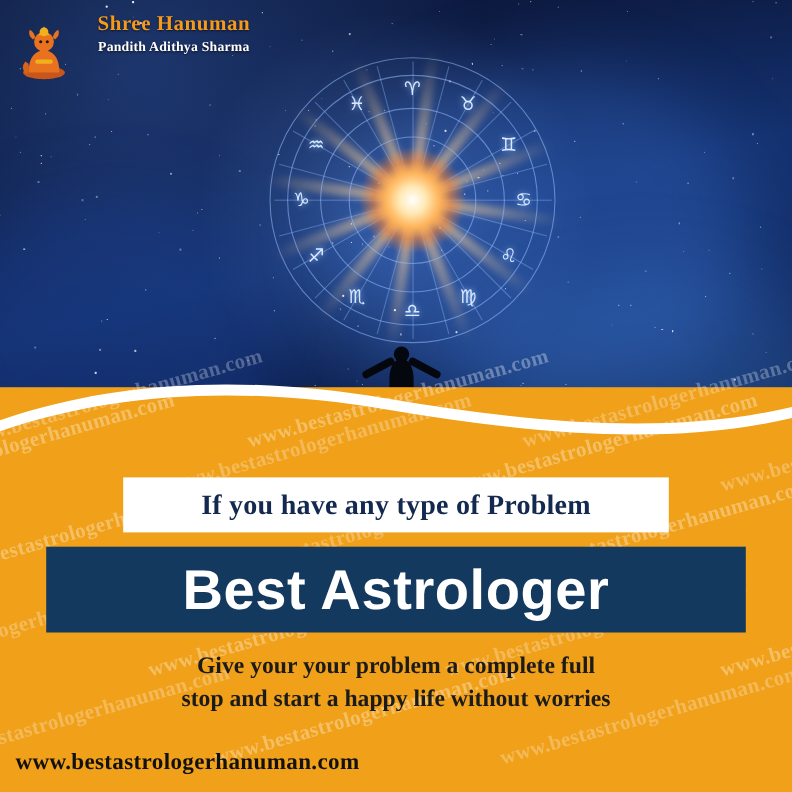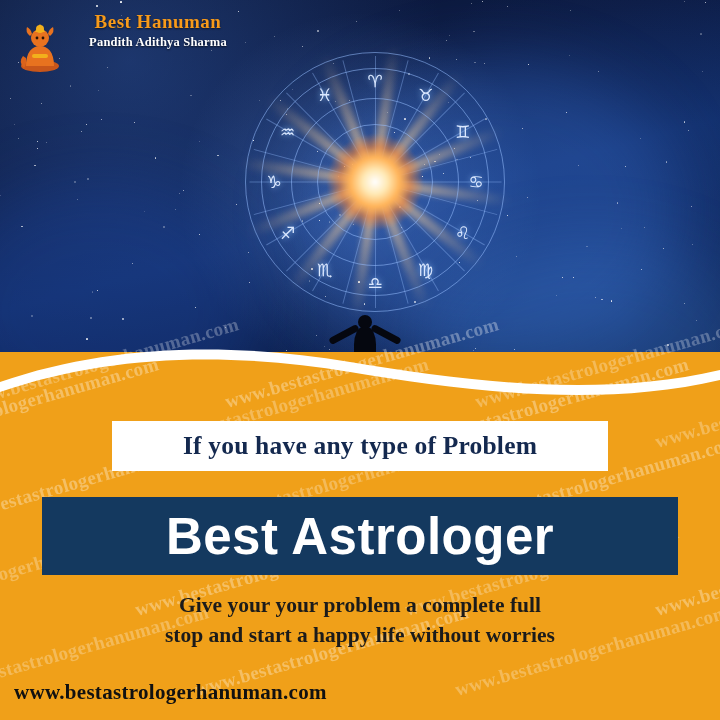--- a/index.html
+++ b/index.html
@@ -61,21 +61,21 @@
   
   .logo{position:absolute;left:16px;top:10px;width:230px;height:72px;}
   .logo-mark{position:absolute;left:0;top:6px;width:48px;height:58px;}
   .logo-text{position:absolute;left:52px;top:0;width:180px;text-align:center;}
   .logo-l1,.logo-l2{color:#f79a1a;font-family:"Liberation Serif",serif;font-weight:700;font-size:19px;
       letter-spacing:.5px;text-shadow:0 1px 2px rgba(0,0,0,.6);line-height:23px;}
   .logo-l3{color:#ffffff;font-family:"Liberation Serif",serif;font-weight:700;font-size:12.5px;margin-top:2px;
       letter-spacing:.2px;text-shadow:0 1px 2px rgba(0,0,0,.7);}
 
   
-  .headline{position:absolute;left:112px;top:421px;width:496px;height:50px;background:#ffffff;
+  .headline{position:absolute;left:112px;top:434px;width:496px;height:50px;background:#ffffff;
       display:flex;align-items:center;justify-content:center;}
   .headline span{color:#14294f;font-family:"Liberation Serif",serif;font-weight:700;font-size:25.5px;letter-spacing:.2px;}
 
   .bigbar{position:absolute;left:42px;top:497px;width:636px;height:78px;background:#14395f;
       display:flex;align-items:center;justify-content:center;}
   .bigbar span{color:#ffffff;font-family:"Liberation Sans",sans-serif;font-weight:700;font-size:51px;letter-spacing:.5px;}
 
   .sub{position:absolute;left:60px;top:590px;width:600px;text-align:center;color:#1b1b1b;
       font-family:"Liberation Serif",serif;font-weight:700;font-size:21.5px;line-height:30px;}
 
@@ -365,21 +365,21 @@
       <path d="M24 8 L29 16 L19 16 Z" fill="#f2b01c"></path>
       <circle cx="24" cy="13" r="4" fill="#f2b01c"></circle>
       <path d="M14 20 q-5 -4 -3 -9 q4 2 5 7 Z" fill="#e8721f"></path>
       <path d="M34 20 q5 -4 3 -9 q-4 2 -5 7 Z" fill="#e8721f"></path>
       <circle cx="21" cy="22" r="1.4" fill="#2a1206"></circle>
       <circle cx="27" cy="22" r="1.4" fill="#2a1206"></circle>
       <path d="M7 40 q-5 6 1 12 q3 -5 2 -10 Z" fill="#d9631c"></path>
       <rect x="16" y="38" width="16" height="4" rx="2" fill="#f2b01c"></rect>
     </svg>
     <div class="logo-text">
-      <div class="logo-l1">Best Hanuman</div>
+      <div class="logo-l1">Shree Hanuman</div>
       <div class="logo-l3">Pandith Adithya Sharma</div>
     </div>
   </div>
 
   <div class="headline">
     <span>If you have any type of  Problem</span>
   </div>
 
   <div class="bigbar">
     <span>Best Astrologer</span>

